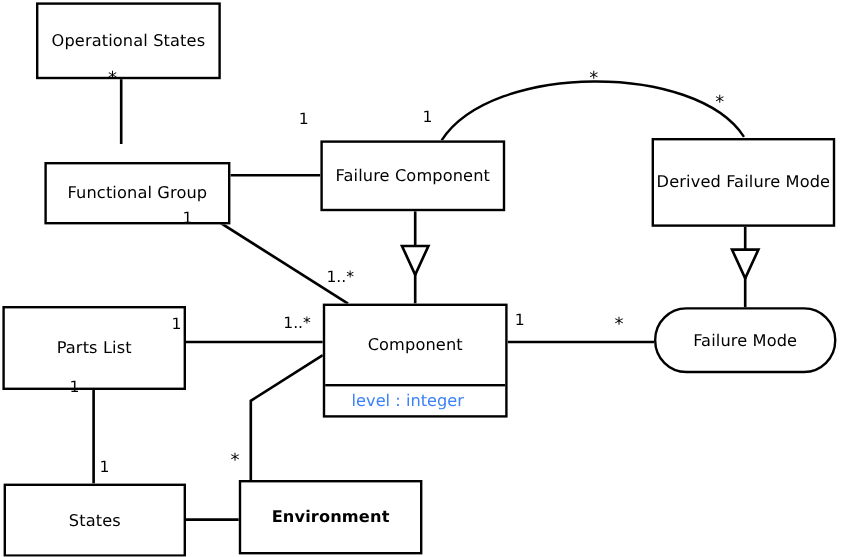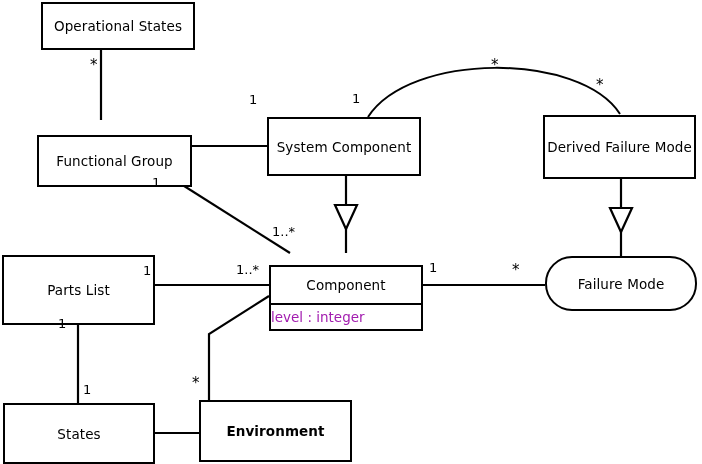--- a/index.html
+++ b/index.html
@@ -43,22 +43,22 @@
     letter-spacing: 0.1px;
     white-space: nowrap;
     padding: 0 4px;
   }
   .uml-compartment {
     border-top: 2px solid #000000;
     display: flex;
     align-items: center;
     justify-content: flex-start;
     font-size: 13.5px;
-    color: #a21caf;
-    padding: 4px 0 4px 0;
+    color: #3b82f6;
+    padding: 4px 0 4px 22px;
     white-space: nowrap;
   }
   .mult {
     position: absolute;
     font-size: 13px;
     color: #000000;
     white-space: nowrap;
     line-height: 1;
     z-index: 4;
   }
@@ -81,36 +81,36 @@
       <path d="M 155,285 L 269,285" fill="none" stroke="#000000" stroke-width="2.2" stroke-linecap="butt"></path>
       <path d="M 423,285 L 545,285" fill="none" stroke="#000000" stroke-width="2.2" stroke-linecap="butt"></path>
       <path d="M 78,313 L 78,403" fill="none" stroke="#000000" stroke-width="2.2" stroke-linecap="butt"></path>
       <path d="M 155,433 L 199,433" fill="none" stroke="#000000" stroke-width="2.2" stroke-linecap="butt"></path>
       <path d="M 209,400 L 209,334 L 269,296" fill="none" stroke="#000000" stroke-width="2.2" stroke-linecap="butt"></path>
       <polygon points="335,205 357,205 346,229" fill="#ffffff" stroke="#000000" stroke-width="2.2" stroke-linejoin="miter"></polygon>
       <polygon points="610,208 632,208 621,232" fill="#ffffff" stroke="#000000" stroke-width="2.2" stroke-linejoin="miter"></polygon>
     </svg>
 
   <div id="classes-layer">
-      <div class="uml-class" style="left: 41px; top: 2px; width: 154px; height: 48px;">
+      <div class="uml-class" style="left: 30px; top: 2px; width: 154px; height: 64px;">
         <div class="uml-name">Operational States</div>
       </div>
       <div class="uml-class" style="left: 37px; top: 120px; width: 155px; height: 52px; margin-top: 15px;">
         <div class="uml-name">Functional Group</div>
       </div>
       <div class="uml-class" style="left: 267px; top: 117px; width: 154px; height: 59px;">
-        <div class="uml-name">System Component</div>
+        <div class="uml-name">Failure Component</div>
       </div>
-      <div class="uml-class" style="left: 543px; top: 115px; width: 153px; height: 64px;">
+      <div class="uml-class" style="left: 543px; top: 115px; width: 153px; height: 74px;">
         <div class="uml-name">Derived Failure Mode</div>
       </div>
       <div class="uml-class" style="left: 2px; top: 255px; width: 153px; height: 70px;">
         <div class="uml-name">Parts List</div>
       </div>
-      <div class="uml-class" style="left: 269px; top: 265px; width: 154px; height: 66px; justify-content: flex-end;">
+      <div class="uml-class" style="left: 269px; top: 253px; width: 154px; height: 95px; justify-content: flex-end;">
         <div class="uml-name">Component</div>
         <div class="uml-compartment">level : integer</div>
       </div>
       <div class="uml-class" style="left: 545px; top: 256px; width: 152px; height: 55px; border-radius: 27px;">
         <div class="uml-name">Failure Mode</div>
       </div>
       <div class="uml-class" style="left: 3px; top: 403px; width: 152px; height: 61px;">
         <div class="uml-name">States</div>
       </div>
       <div class="uml-class" style="left: 199px; top: 400px; width: 153px; height: 62px; font-weight: bold;">

